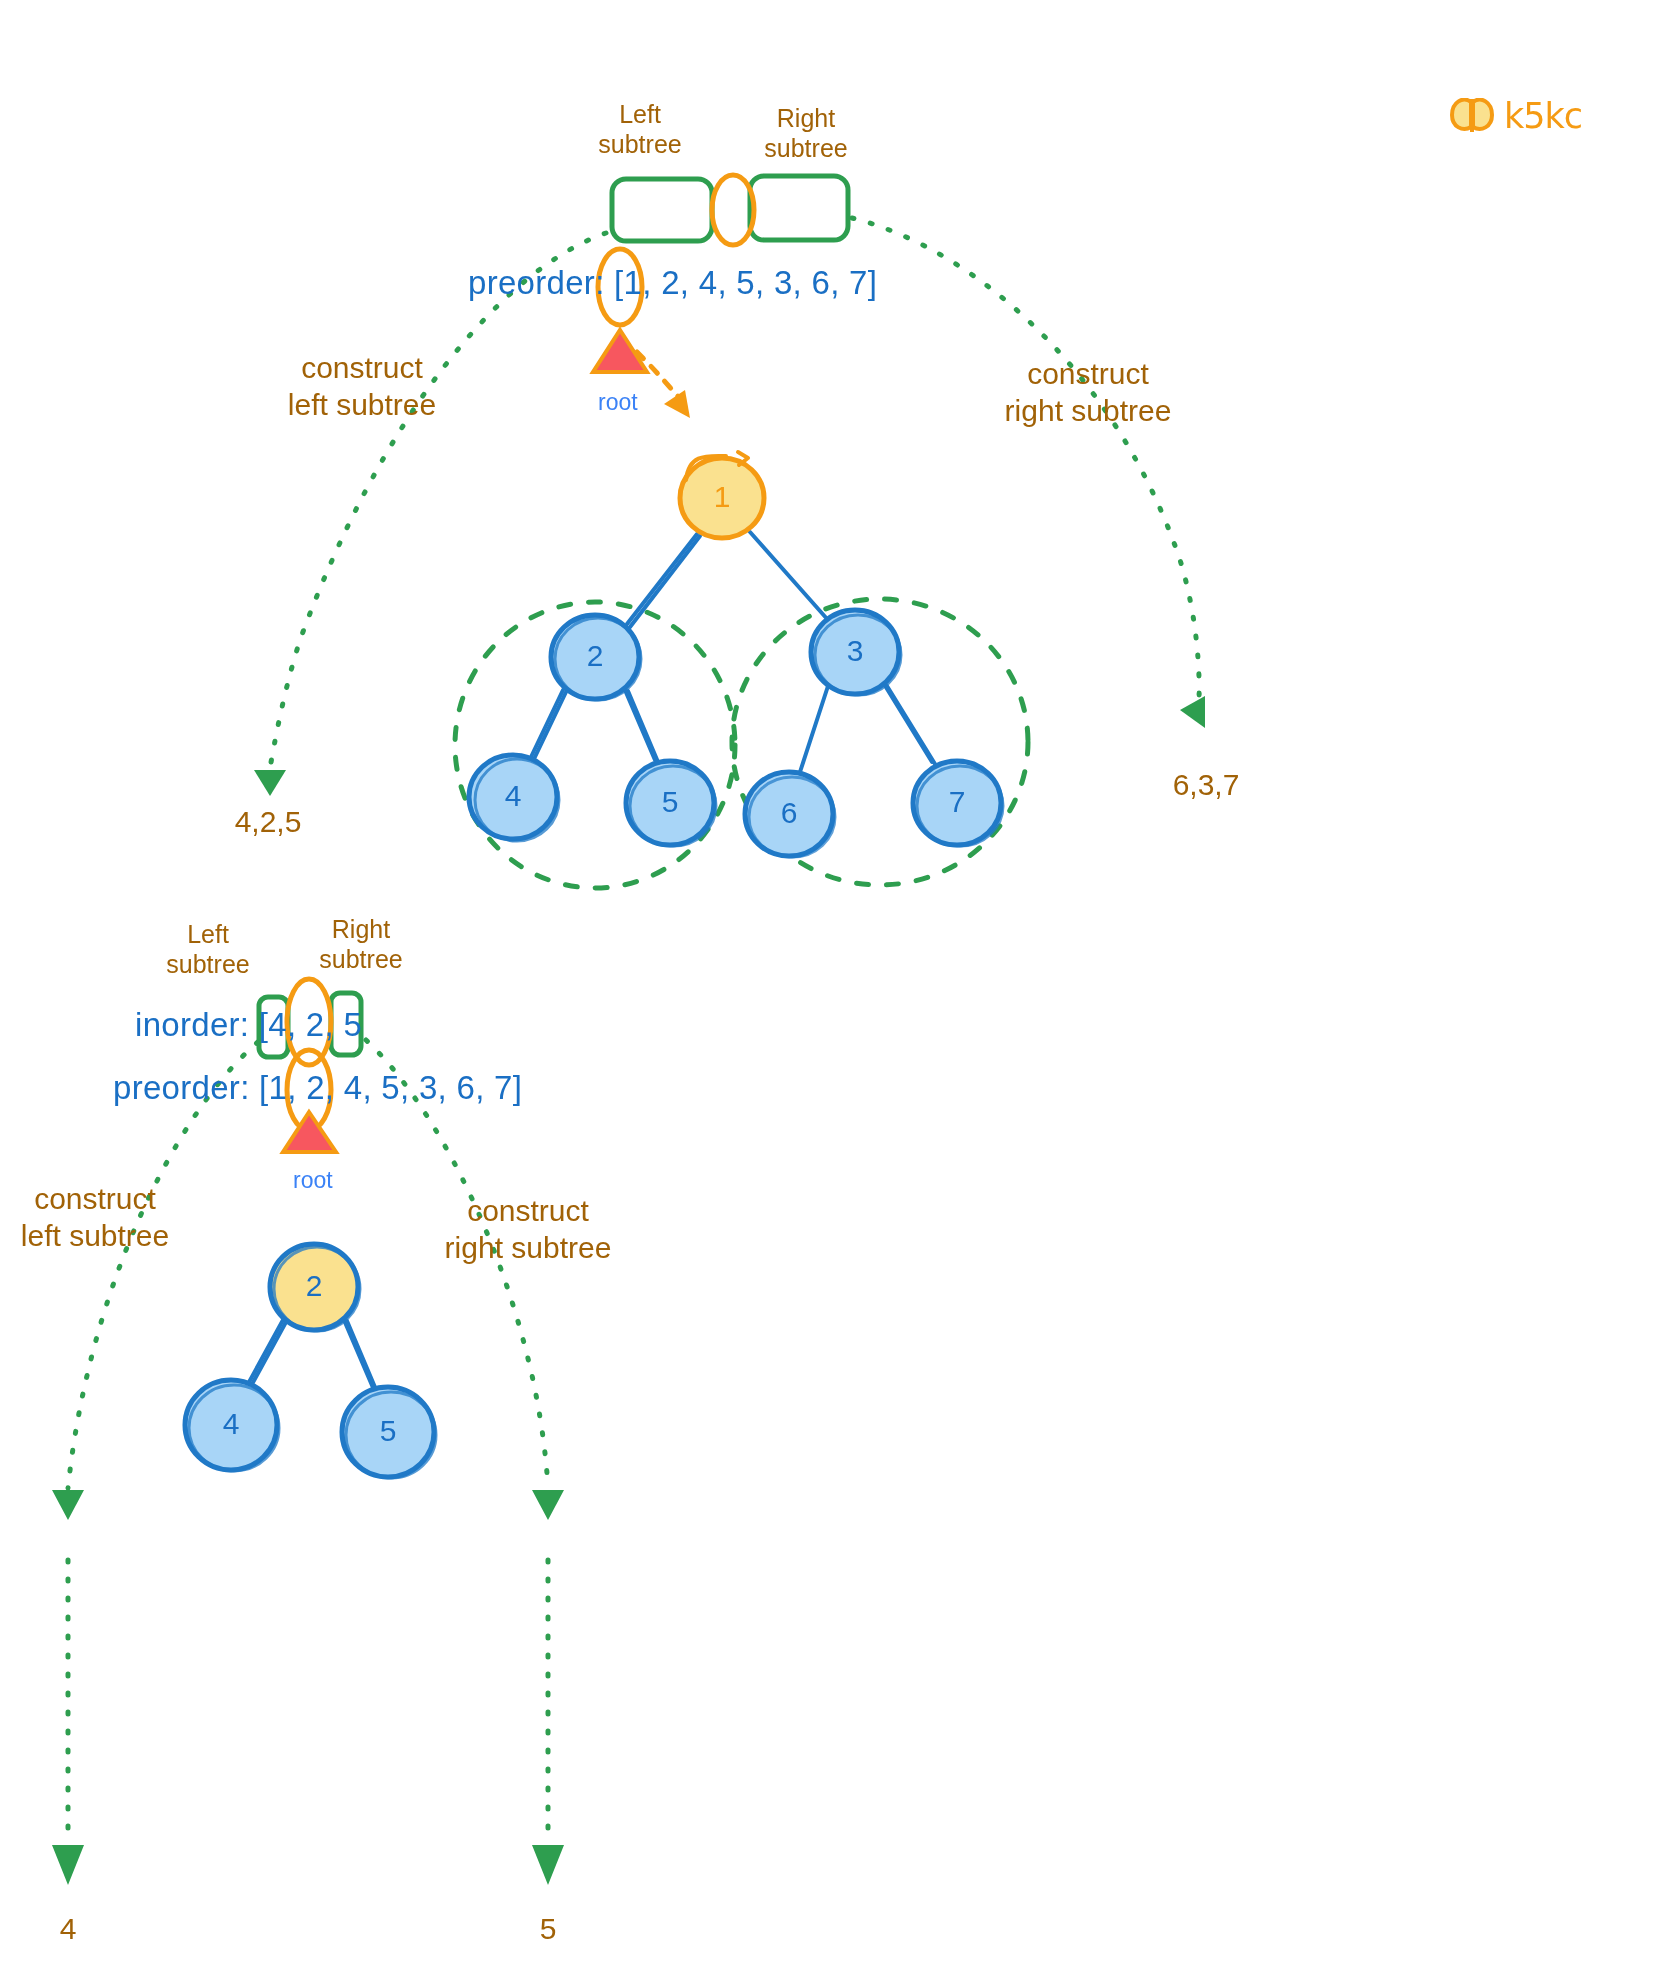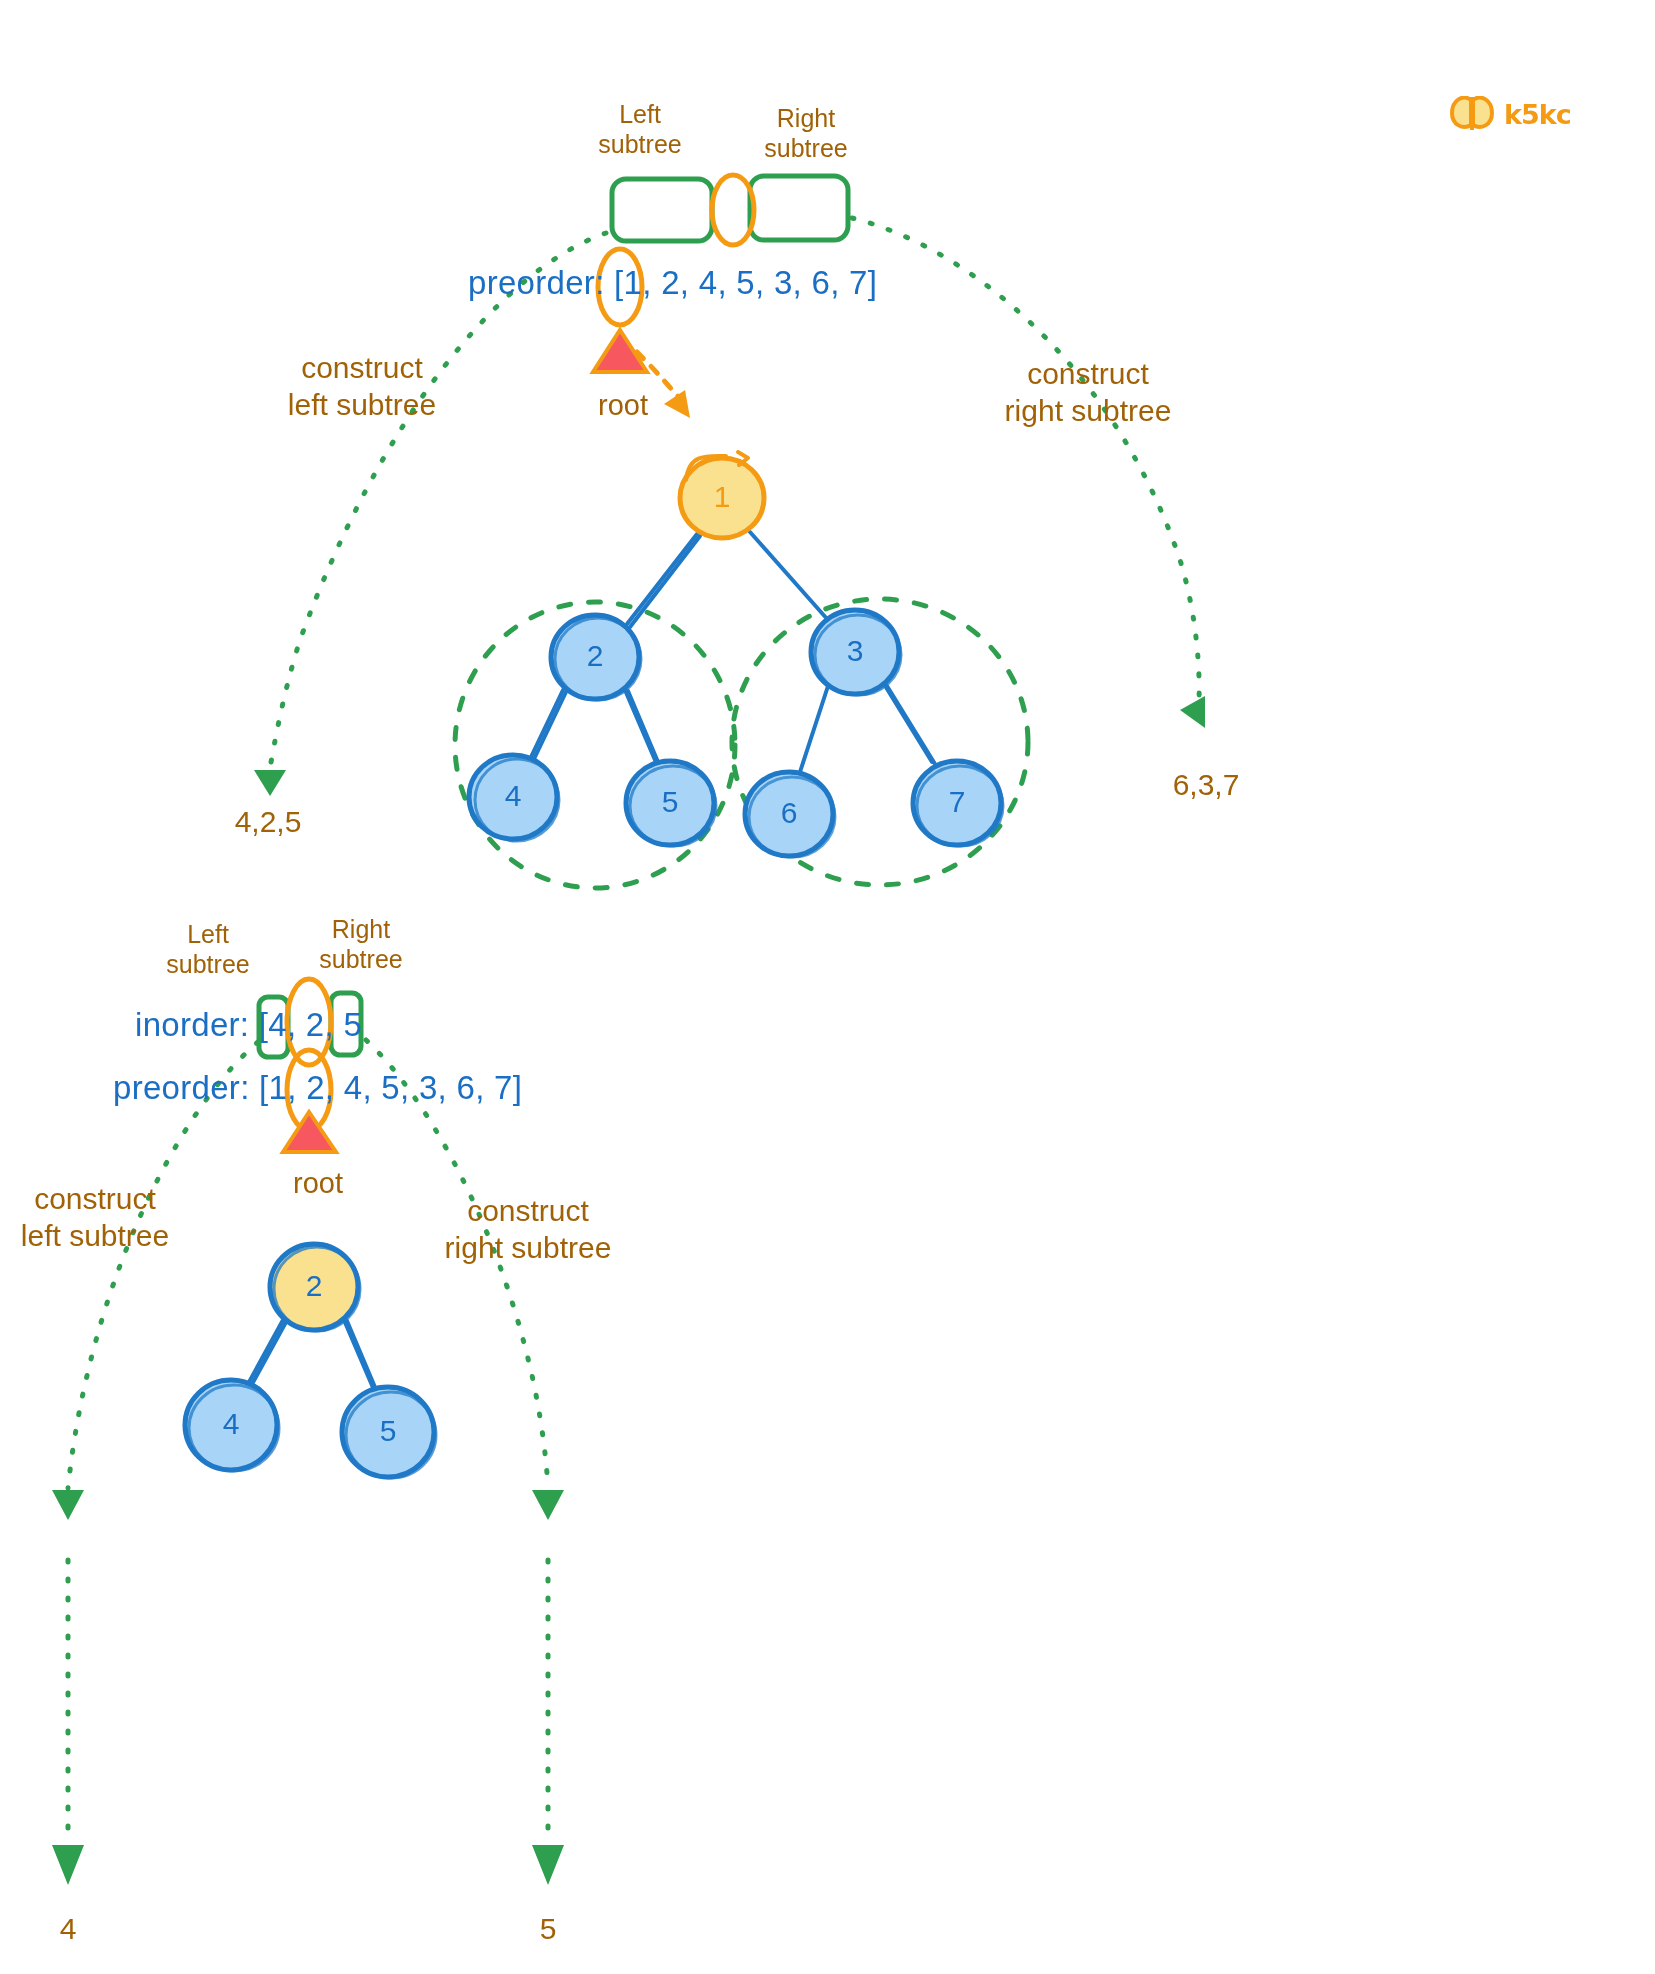--- a/index.html
+++ b/index.html
@@ -33,22 +33,22 @@
     letter-spacing: -0.2px;
     white-space: nowrap;
   }
 
   
   .logo-wrap {
     left: 1449px; top: 96px;
     display: flex; align-items: center; gap: 9px;
   }
   .logo-text {
-    font-size: 27px; color: #f59b13;
-    font-weight: bold; letter-spacing: -1px;
+    font-size: 35px; color: #f59b13;
+    font-weight: normal; letter-spacing: -1px;
     font-family: "DejaVu Sans", sans-serif;
   }
 
   
   .seq-row {
     font-size: 33px;
     color: #1a6fc4;
     white-space: nowrap;
     letter-spacing: 0.3px;
   }
@@ -67,22 +67,22 @@
   .grn-construct {
     font-size: 30px;
     text-align: center;
     line-height: 1.22;
   }
   .grn-out {
     font-size: 30px;
     text-align: center;
   }
   .orange-lbl {
-    color: #a16207;
-    font-size: 29px;
+    color: #3b82f6;
+    font-size: 23px;
     white-space: nowrap;
   }
 
   
   .node-num {
     position: absolute;
     font-size: 30px;
     color: #1a6fc4;
     text-align: center;
     white-space: nowrap;

